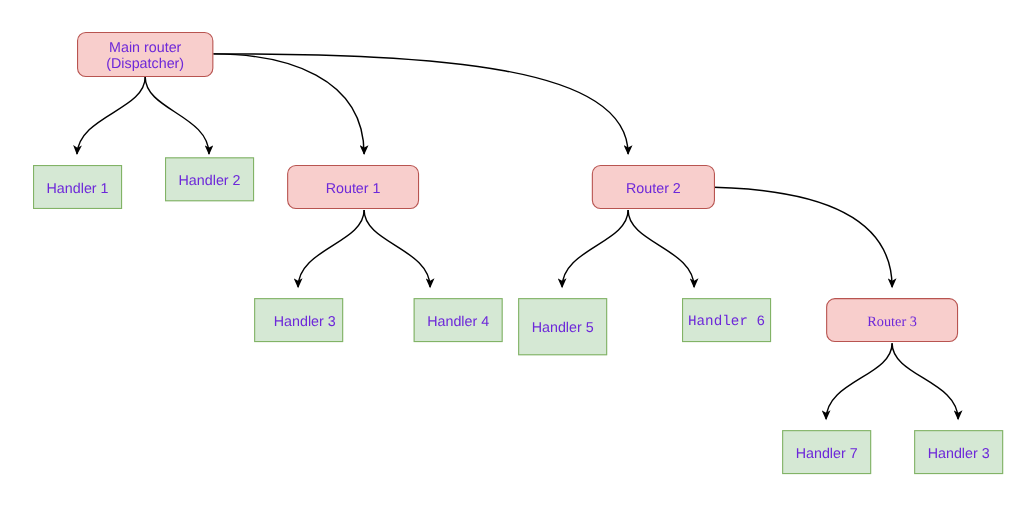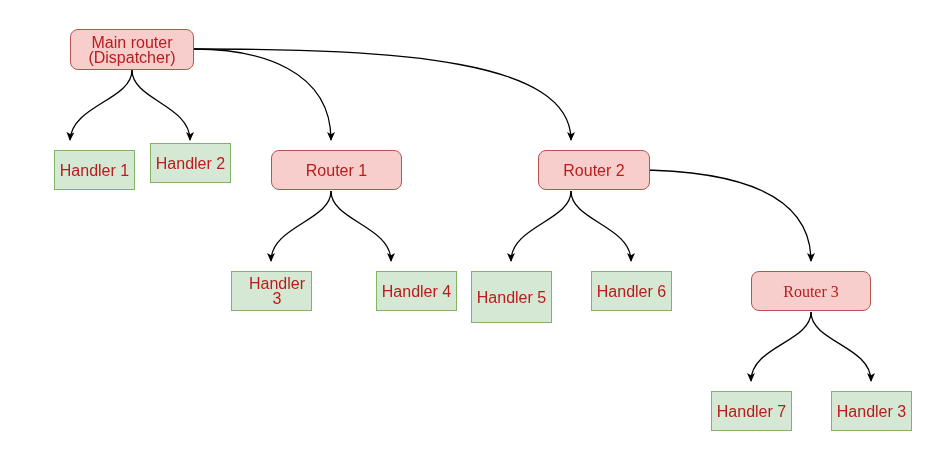--- a/index.html
+++ b/index.html
@@ -23,23 +23,23 @@
     height: 461px;
     pointer-events: none;
   }
   .node {
     position: absolute;
     box-sizing: border-box;
     display: flex;
     align-items: center;
     justify-content: center;
     text-align: center;
-    font-size: 16px;
+    font-size: 13px;
     line-height: 15px;
-    color: #b91c1c;
+    color: #6d28d9;
     white-space: pre-line;
     z-index: 2;
   }
   .node-router {
     background: #f8cecc;
     border: 1px solid #b85450;
     border-radius: 8px;
   }
   .node-handler {
     background: #d5e8d4;
@@ -69,26 +69,26 @@
         <path d="M 571 191 C 571 221 631 226 631 261" fill="none" stroke="#000000" stroke-width="1.3" marker-end="url(#arrowhead)"></path>
         <path d="M 632 170 C 730 170 811 190 811 261" fill="none" stroke="#000000" stroke-width="1.3" marker-end="url(#arrowhead)"></path>
         <path d="M 811 312 C 811 342 751 346 751 381" fill="none" stroke="#000000" stroke-width="1.3" marker-end="url(#arrowhead)"></path>
         <path d="M 811 312 C 811 342 871 346 871 381" fill="none" stroke="#000000" stroke-width="1.3" marker-end="url(#arrowhead)"></path>
       </g>
   </svg>
 
   <div id="node-layer">
       <div class="node node-router" style="left: 70px; top: 29px; width: 124px; height: 41px;"><span>Main router
 (Dispatcher)</span></div>
-      <div class="node node-handler" style="left: 30px; top: 150px; width: 81px; height: 40px; margin-left: 24px;"><span>Handler 1</span></div>
+      <div class="node node-handler" style="left: 30px; top: 150px; width: 81px; height: 40px;"><span>Handler 1</span></div>
       <div class="node node-handler" style="left: 150px; top: 143px; width: 81px; height: 40px;"><span>Handler 2</span></div>
-      <div class="node node-router" style="left: 271px; top: 150px; width: 131px; height: 40px;"><span>Router 1</span></div>
+      <div class="node node-router" style="left: 261px; top: 150px; width: 120px; height: 40px;"><span>Router 1</span></div>
       <div class="node node-router" style="left: 511px; top: 150px; width: 112px; height: 40px; margin-left: 27px;"><span>Router 2</span></div>
       <div class="node node-handler" style="left: 231px; top: 271px; width: 81px; height: 40px; padding-left: 11px;"><span>Handler 3</span></div>
       <div class="node node-handler" style="left: 351px; top: 271px; width: 81px; height: 40px; margin-left: 25px;"><span>Handler 4</span></div>
       <div class="node node-handler" style="left: 471px; top: 271px; width: 81px; height: 52px;"><span>Handler 5</span></div>
-      <div class="node node-handler" style="left: 591px; top: 271px; width: 81px; height: 40px;"><span>Handler 6</span></div>
+      <div class="node node-handler" style="left: 620px; top: 271px; width: 81px; height: 40px; font-family: Liberation Mono, monospace;"><span>Handler 6</span></div>
       <div class="node node-router" style="left: 751px; top: 271px; width: 120px; height: 40px; font-family: Liberation Serif, serif;"><span>Router 3</span></div>
       <div class="node node-handler" style="left: 711px; top: 391px; width: 81px; height: 40px;"><span>Handler 7</span></div>
       <div class="node node-handler" style="left: 831px; top: 391px; width: 81px; height: 40px;"><span>Handler 3</span></div>
     </div>
 
 </div>
 
 </body></html>

